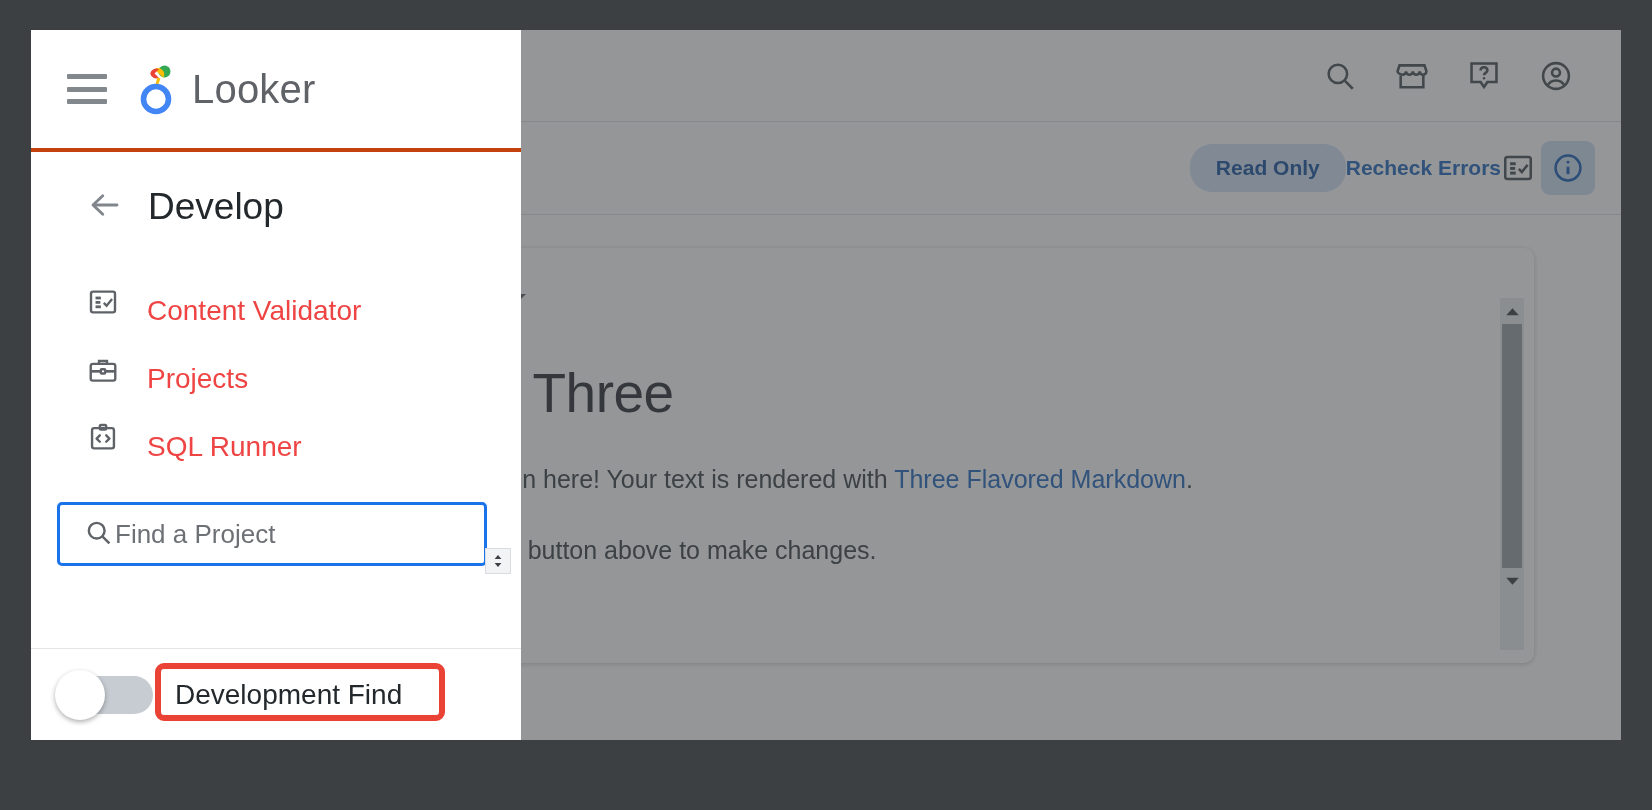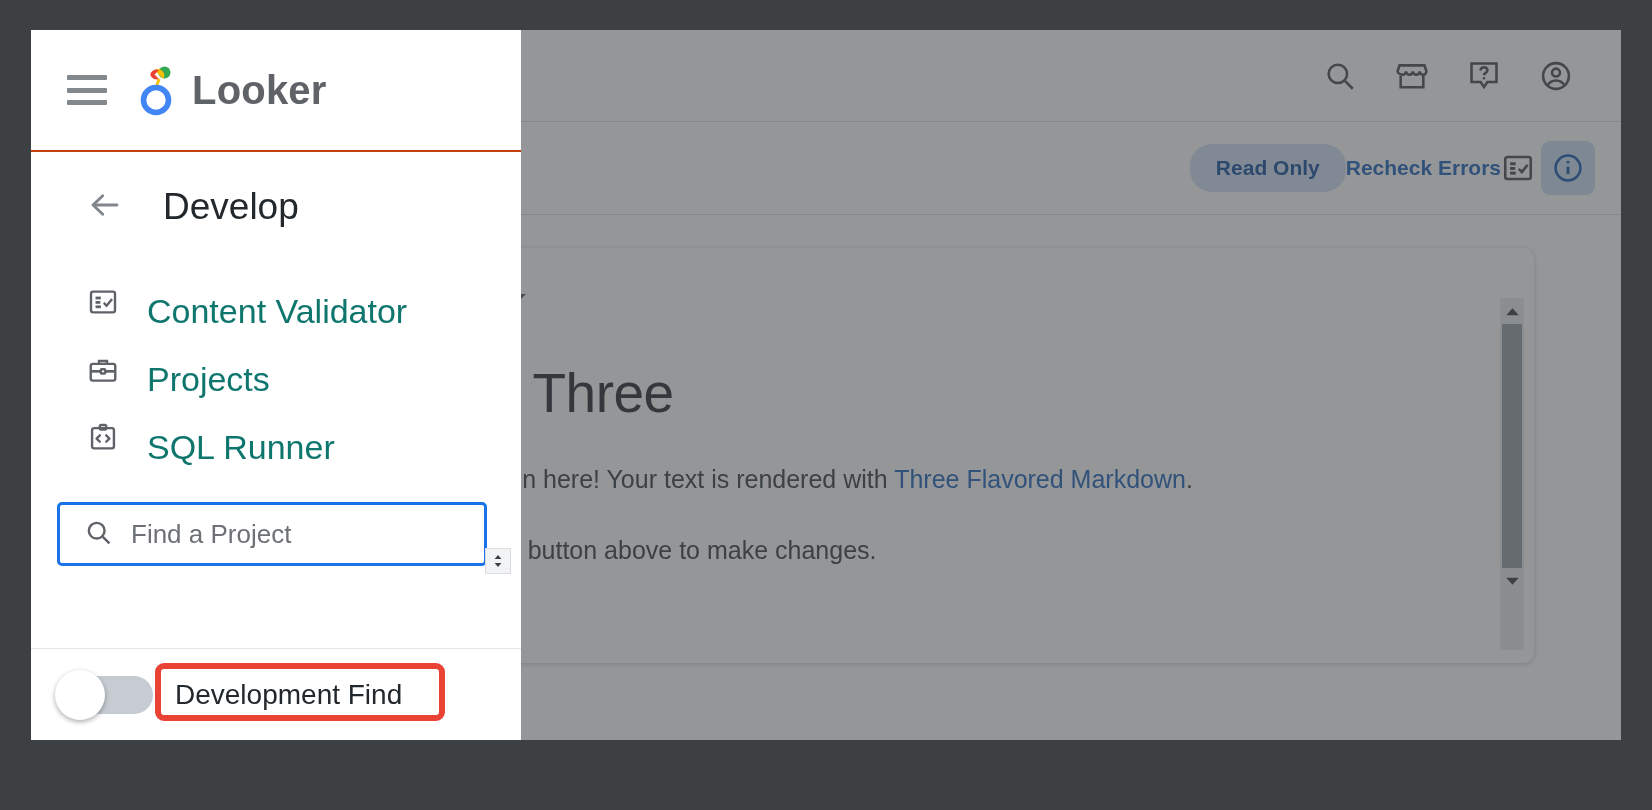--- a/index.html
+++ b/index.html
@@ -194,54 +194,53 @@
     position: absolute; left: 0; top: 0;
     width: 490px; height: 710px;
     background: #ffffff;
     z-index: 60;
     display: flex; flex-direction: column;
   }
   #drawer-header {
     height: 122px;
     display: flex; align-items: center; gap: 27px;
     padding-left: 36px;
-    border-bottom: 2px solid #c2410c;
-    font-weight: bold;
+    border-bottom: 4px solid #c2410c;
   }
   #hamburger-btn { width: 40px; height: 30px;
     display: flex; flex-direction: column; justify-content: space-between; }
   #hamburger-btn span { display: block; height: 5px; width: 40px;
     background: #83888d; border-radius: 1px; }
   #brand { display: flex; align-items: center; gap: 14px; }
   #looker-mark { width: 44px; height: 52px; display: block; }
   #brand-name { font-size: 40px; color: #5f6368; letter-spacing: .2px; }
 
   #drawer-title-row {
     height: 110px;
-    display: flex; align-items: center; gap: 40px;
+    display: flex; align-items: center; gap: 25px;
     padding-left: 56px;
   }
   #back-arrow { width: 36px; height: 36px; color: #80868b; }
   #drawer-title { font-size: 37px; color: #23282c; }
 
   #nav-list { margin-top: 8px; }
   .nav-item {
     height: 68px;
     display: flex; align-items: center; gap: 28px;
     padding-left: 56px;
   }
   .nav-item-icon { width: 32px; height: 32px; color: #5f6368; flex: none; }
-  .nav-item-label { font-size: 34px; color: #0f766e; margin-top: 14px; }
+  .nav-item-label { font-size: 28px; color: #ef4444; margin-top: 14px; }
 
   #find-project-wrap { padding: 28px 34px 0 26px; position: relative; }
   #find-project-box {
     height: 64px;
     border: 3px solid #1a73e8;
     border-radius: 5px;
-    display: flex; align-items: center; gap: 18px;
+    display: flex; align-items: center; gap: 2px;
     padding-left: 24px;
   }
   #find-project-search-icon { width: 29px; height: 29px; color: #5f6368; flex: none; }
   #find-project-input {
     border: none; outline: none; background: transparent;
     font-family: "Liberation Sans", sans-serif;
     font-size: 26px; color: #23282c; width: 340px;
   }
   #find-project-input::placeholder { color: #6d7176; }
 

